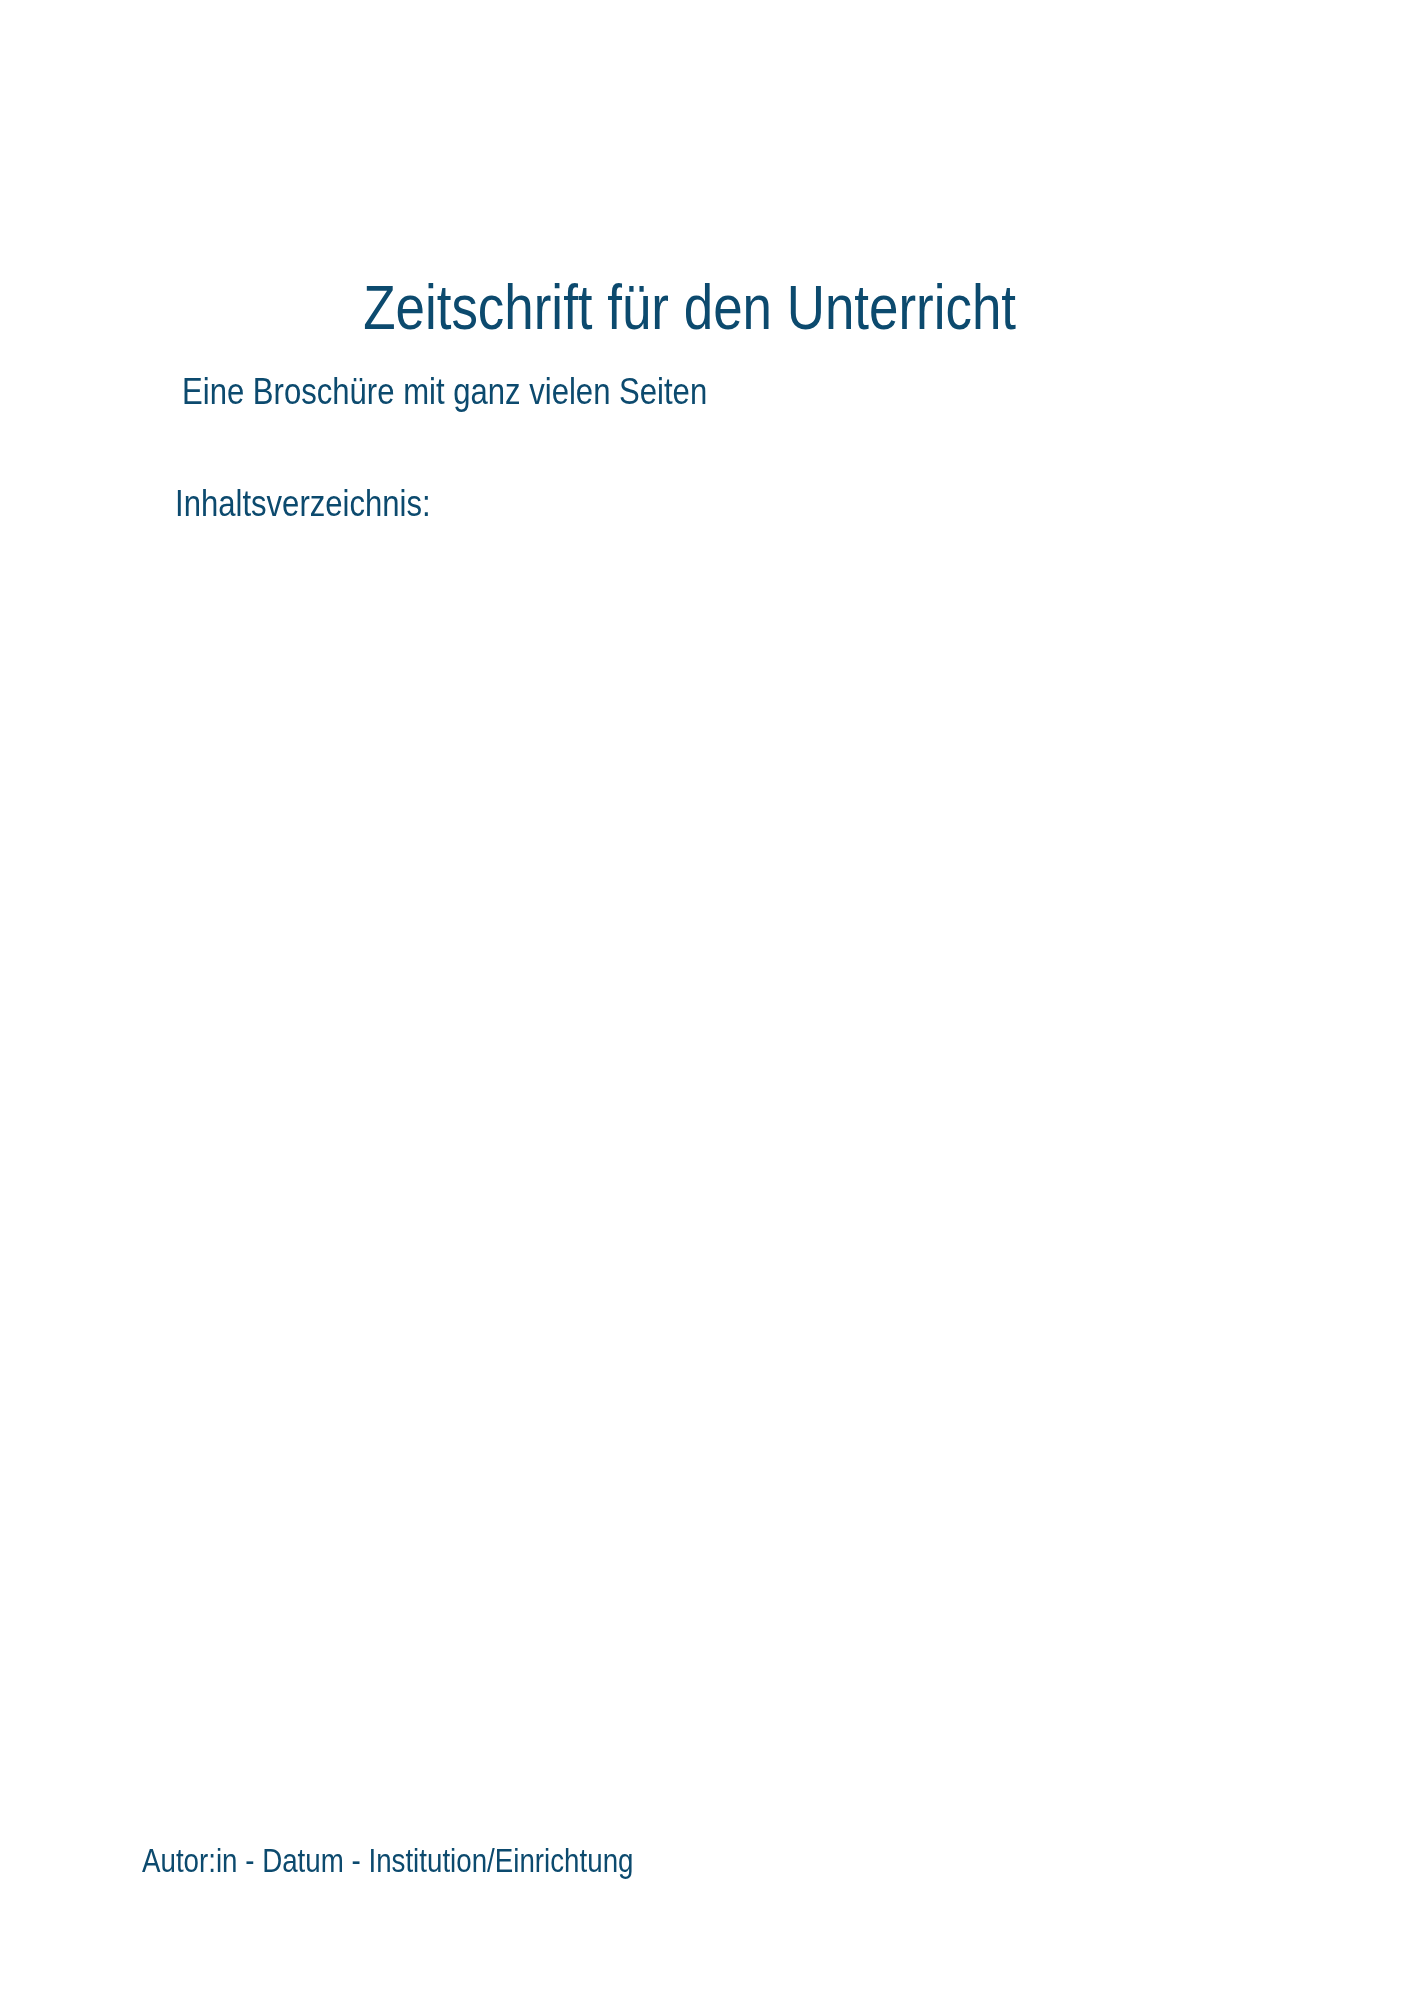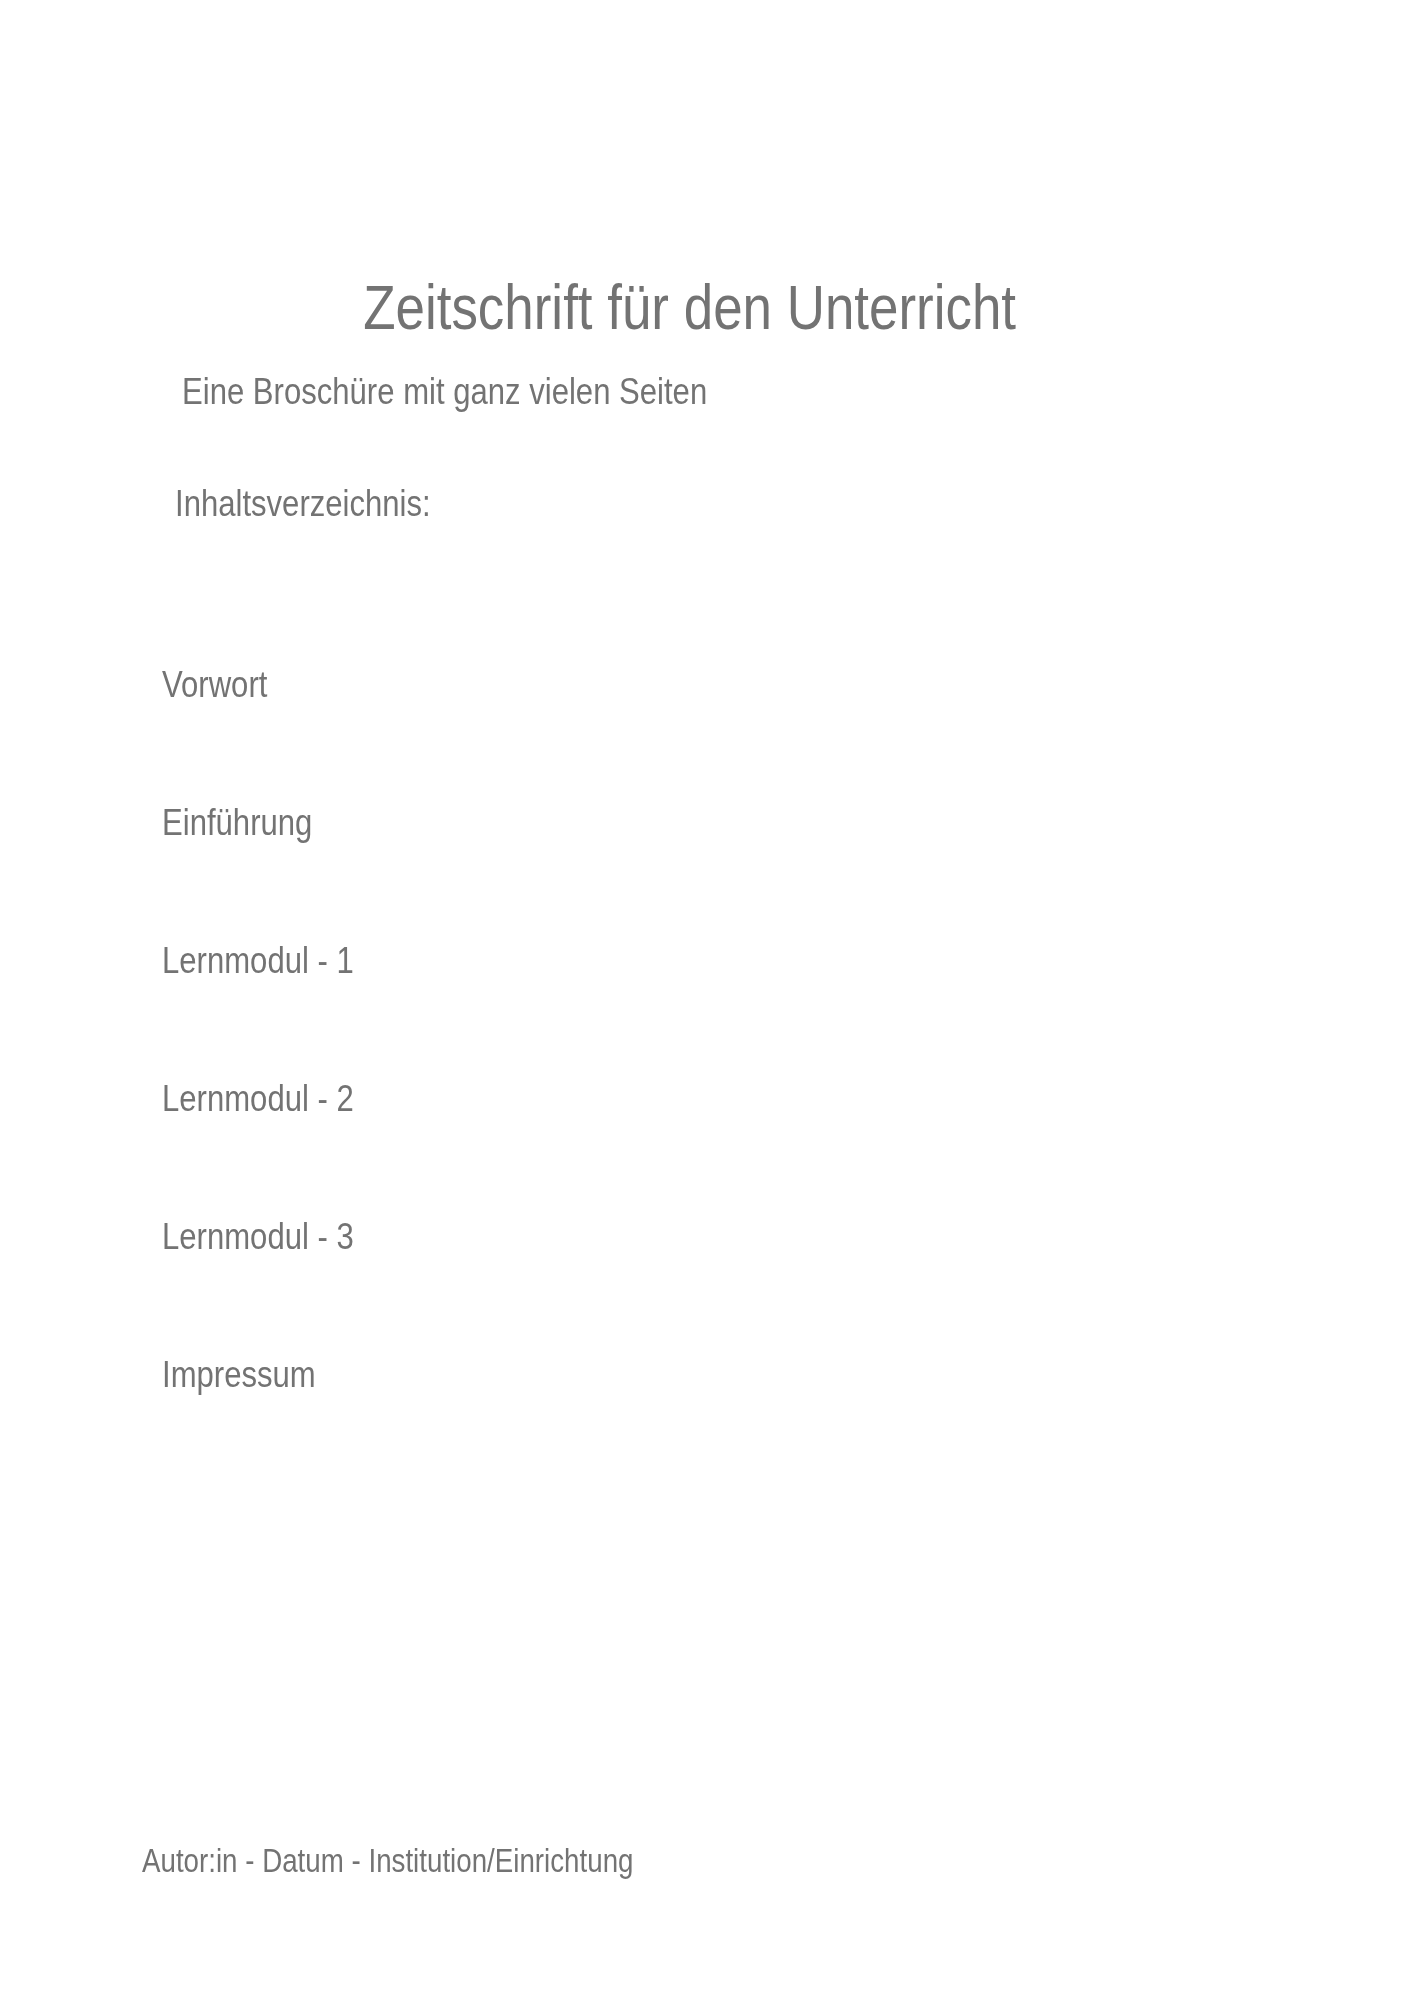--- a/index.html
+++ b/index.html
@@ -14,21 +14,21 @@
     height: 2000px;
     margin: 0 auto;
     background: #ffffff;
     overflow: hidden;
     font-family: "Liberation Sans", "DejaVu Sans", sans-serif;
     color: #000000;
   }
   .txt {
     position: absolute;
     white-space: pre;
-    color: #737373;
+    color: #0c4a6e;
   }
   
   .cond {
     display: inline-block;
     transform: scaleX(0.84);
     transform-origin: 0 50%;
   }
   .doc-title {
     left: 0;
     right: 0;
@@ -72,24 +72,16 @@
 <body>
 
 <div class="page">
 
   <h1 class="txt doc-title"><span class="cond">Zeitschrift für den Unterricht</span></h1>
 
   <div class="txt doc-subtitle"><span class="cond">Eine Broschüre mit ganz vielen Seiten</span></div>
 
   <div class="txt toc-heading"><span class="cond">Inhaltsverzeichnis:</span></div>
 
-  <div class="txt toc-list">
-    <span class="toc-item"><span class="cond">Vorwort</span></span>
-    <span class="toc-item"><span class="cond">Einführung</span></span>
-    <span class="toc-item"><span class="cond">Lernmodul - 1</span></span>
-    <span class="toc-item"><span class="cond">Lernmodul - 2</span></span>
-    <span class="toc-item"><span class="cond">Lernmodul - 3</span></span>
-    <span class="toc-item"><span class="cond">Impressum</span></span>
-  </div>
 
   <div class="txt doc-footer"><span class="cond">Autor:in - Datum - Institution/Einrichtung</span></div>
 
 </div>
 
 </body></html>

